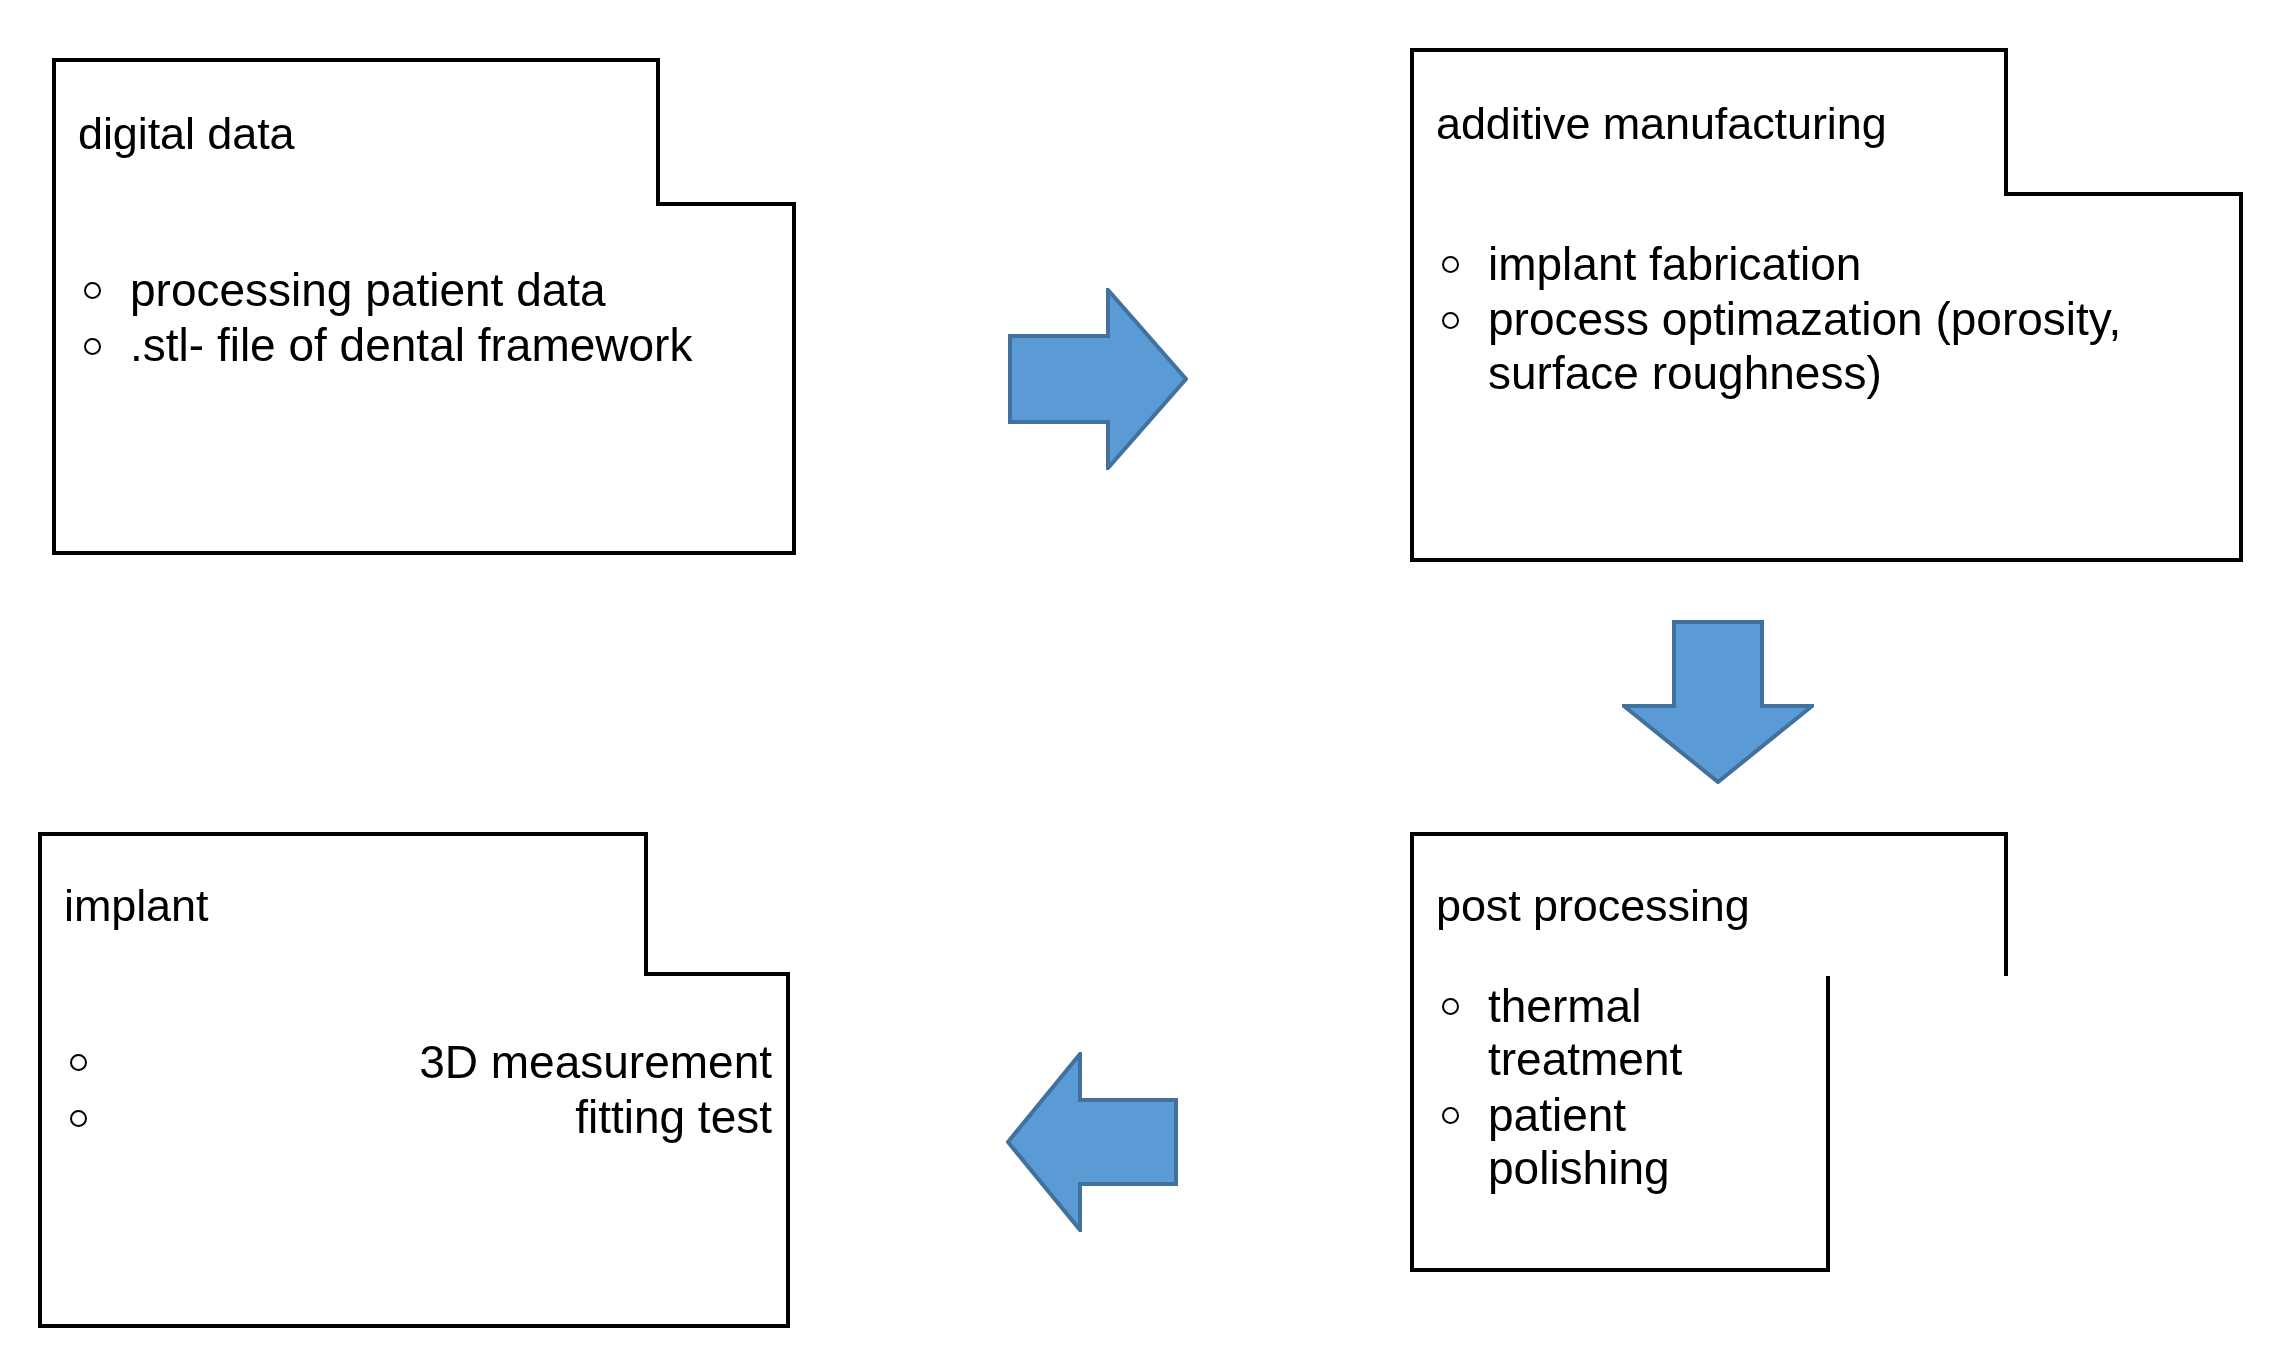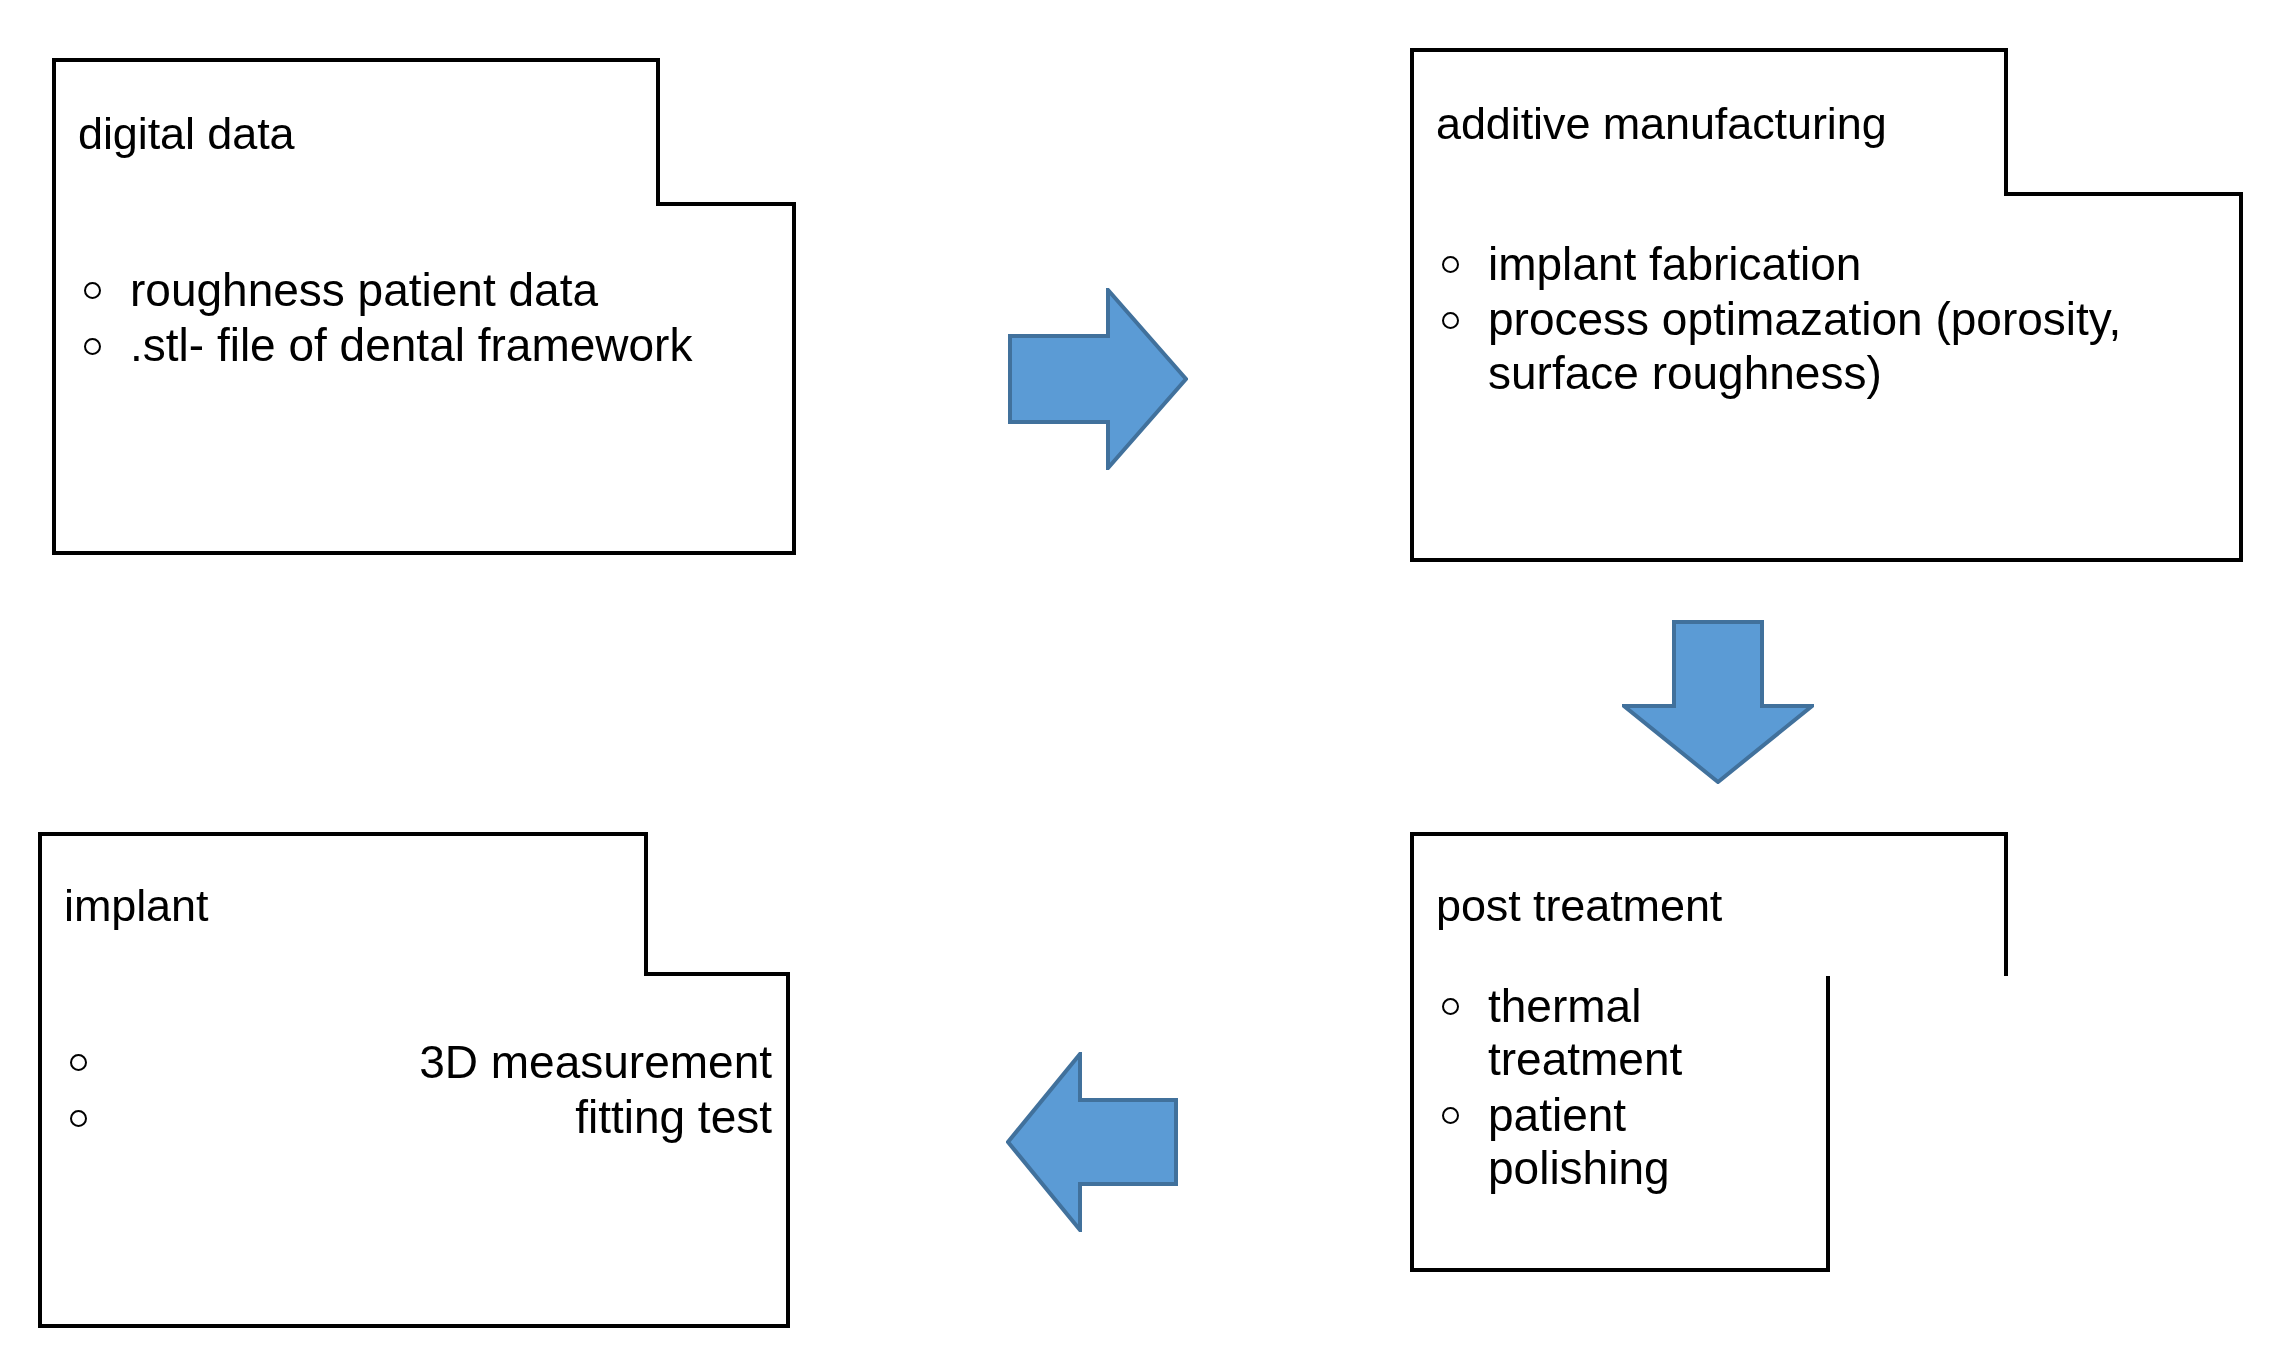--- a/index.html
+++ b/index.html
@@ -85,21 +85,21 @@
 <div id="canvas">
 
   <div class="pkg">
     <div class="pkg-tab" style="left:52px; top:58px; width:608px; height:148px;">
       <span class="pkg-tab-label">digital data</span>
     </div>
     <div class="pkg-body" style="left:52px; top:202px; width:744px; height:353px;">
       <ul class="pkg-list" style="top:58px;">
         <li>
           <span class="bullet"></span>
-          <span>roughness patient data</span>
+          <span>processing patient data</span>
         </li>
         <li>
           <span class="bullet"></span>
           <span>.stl- file of dental framework</span>
         </li>
       </ul>
     </div>
   </div>
 
   <div class="pkg">
@@ -133,21 +133,21 @@
         <li>
           <span class="bullet"></span>
           <span>fitting test</span>
         </li>
       </ul>
     </div>
   </div>
 
   <div class="pkg">
     <div class="pkg-tab" style="left:1410px; top:832px; width:598px; height:144px;">
-      <span class="pkg-tab-label">post treatment</span>
+      <span class="pkg-tab-label">post processing</span>
     </div>
     <div class="pkg-body" style="left:1410px; top:916px; width:420px; height:356px;">
       <ul class="pkg-list" style="top:60px;">
         <li>
           <span class="bullet"></span>
           <span>thermal treatment</span>
         </li>
         <li>
           <span class="bullet"></span>
           <span>patient polishing</span>

